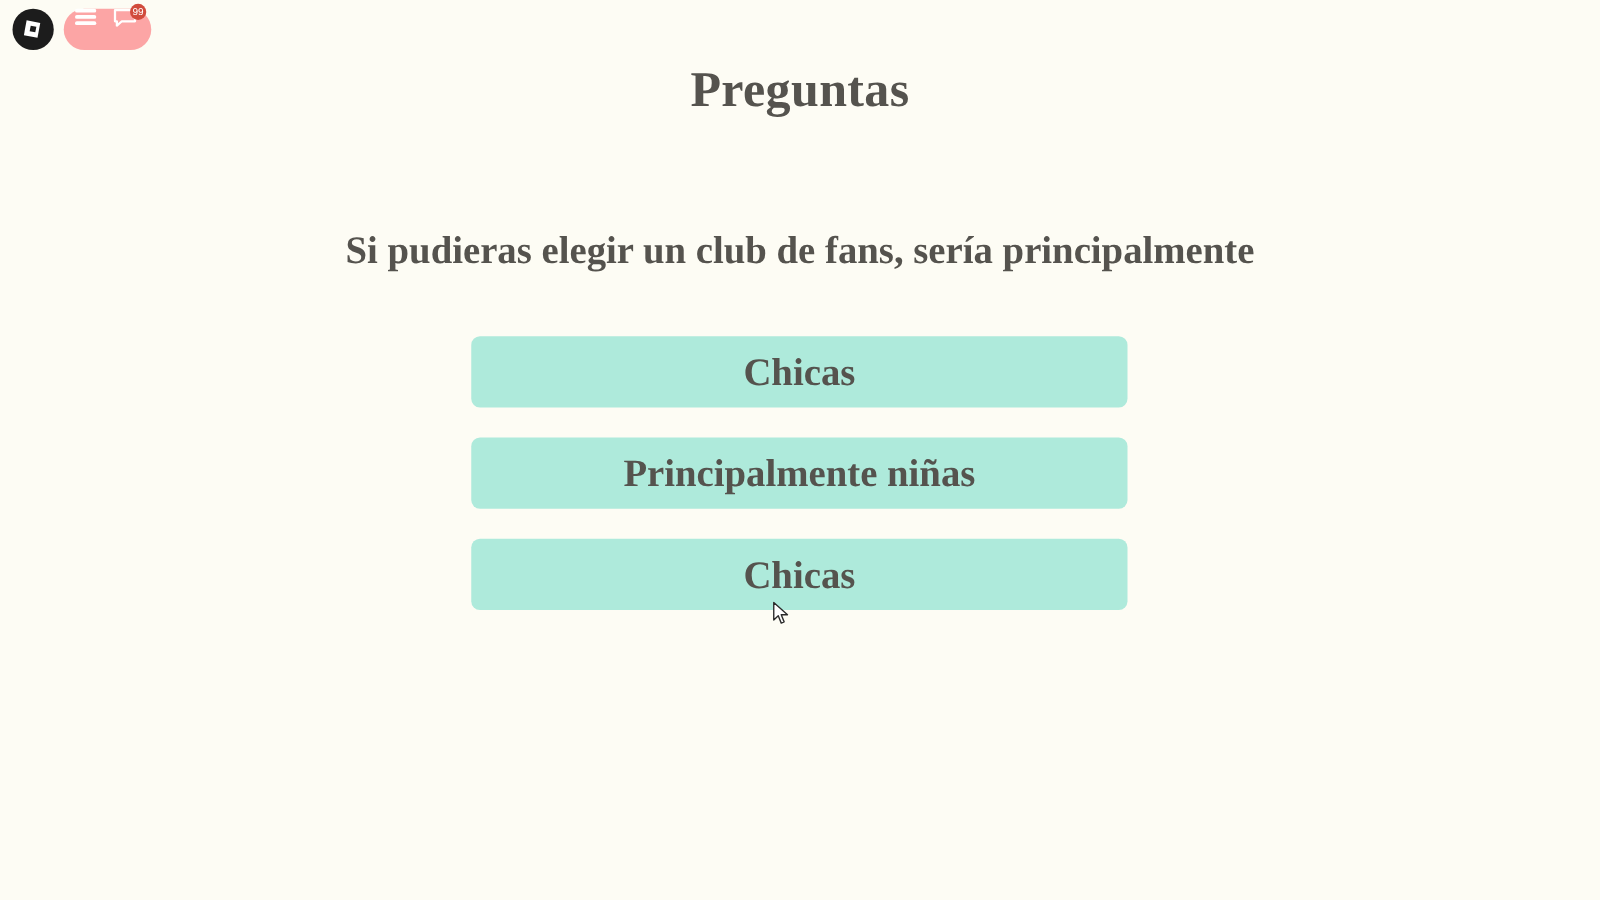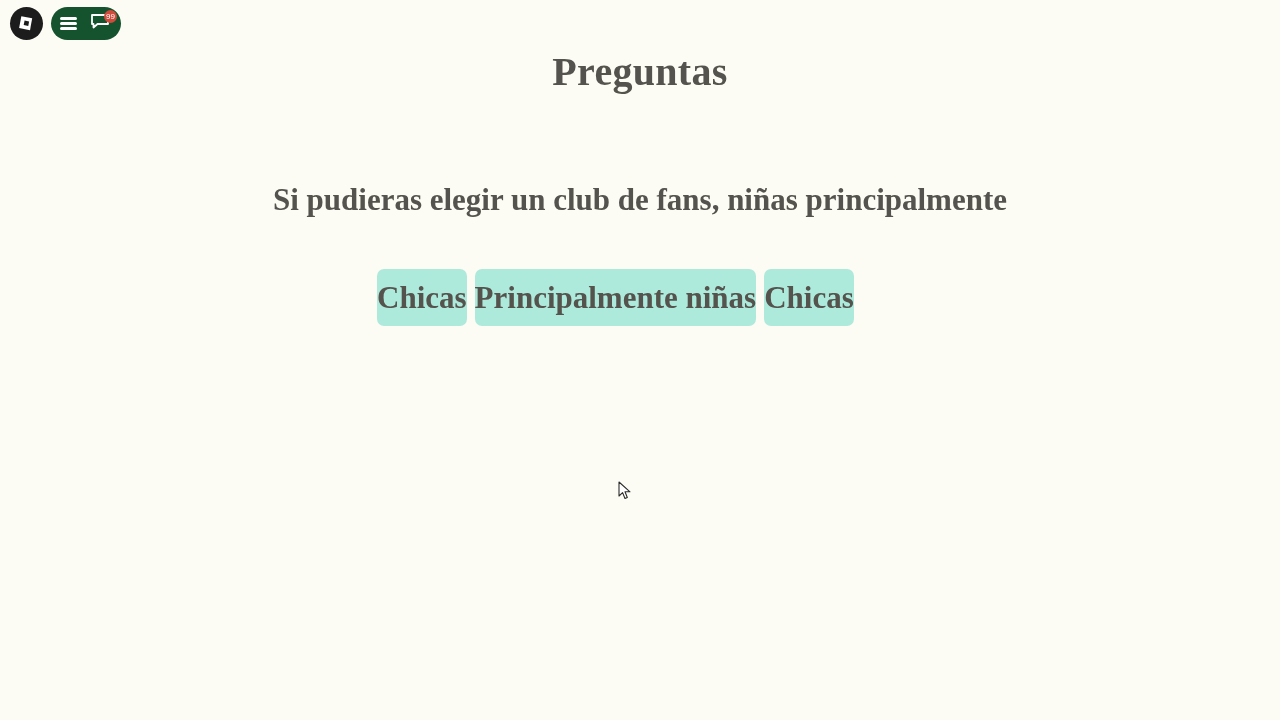--- a/index.html
+++ b/index.html
@@ -36,24 +36,23 @@
     background: #1c1c1c;
     display: flex;
     align-items: center;
     justify-content: center;
     cursor: pointer;
   }
   .logo-btn svg { display: block; }
 
   .pill-group {
     height: 33px;
-    background: #14532d;
+    background: #fca5a5;
     border-radius: 17px;
     display: flex;
-    align-items: center;
     padding: 0 10px 0 9px;
     gap: 12px;
     cursor: pointer;
   }
 
   .hamburger {
     width: 17px;
     height: 13px;
     display: flex;
     flex-direction: column;
@@ -150,21 +149,22 @@
     color: #55534e;
   }
 
   
   .answers {
     position: absolute;
     top: 269px;
     left: 377px;
     width: 525px;
     display: flex;
-    gap: 8px;
+    flex-direction: column;
+    gap: 24px;
   }
 
   .answer {
     height: 57px;
     background: #aeeadb;
     border-radius: 7px;
     display: flex;
     align-items: center;
     justify-content: center;
     font-size: 31px;
@@ -212,21 +212,21 @@
           </svg>
         </span>
         <span class="badge">99</span>
       </div>
     </div>
   </div>
 
 
   <div class="page-title">Preguntas</div>
 
-  <div class="question">Si pudieras elegir un club de fans, niñas principalmente</div>
+  <div class="question">Si pudieras elegir un club de fans, sería principalmente</div>
 
   <div class="answers">
     <div class="answer">Chicas</div>
     <div class="answer">Principalmente niñas</div>
     <div class="answer">Chicas</div>
   </div>
 
   <div class="cursor">
     <svg width="14" height="20" viewBox="0 0 14 20">
       <path d="M1,1 L1,15 L4.6,11.6 L7,17.5 L9.3,16.5 L7,10.8 L12,10.8 Z" fill="#ffffff" stroke="#2b2b2b" stroke-width="1.1" stroke-linejoin="round"></path>

